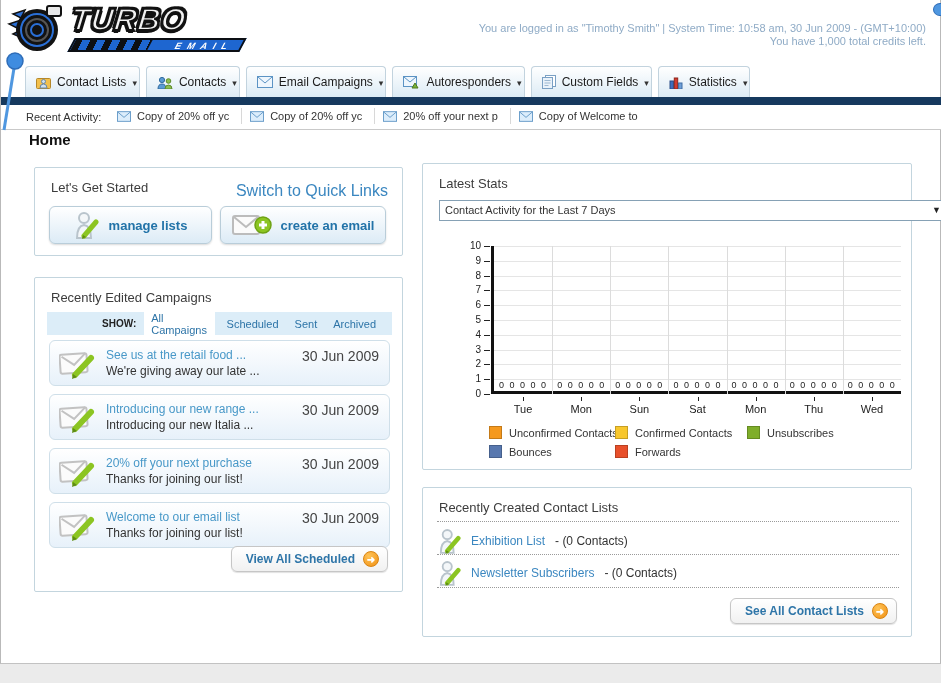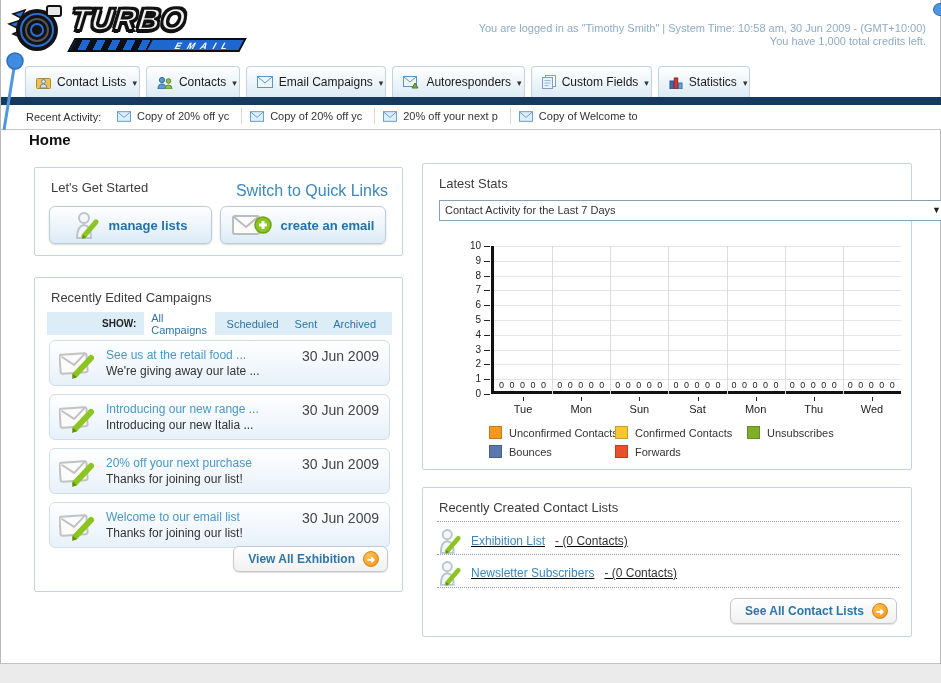--- a/index.html
+++ b/index.html
@@ -105,21 +105,21 @@
   .zero { position:absolute; font-size:9px; color:#222; }
   .xlab { position:absolute; font-size:11px; color:#222; text-align:center; }
   .xtick { position:absolute; width:1px; height:4px; background:#222; }
   .legend { position:absolute; left:66px; top:262px; width:410px; height:40px; }
   .leg-item { position:absolute; display:flex; align-items:center; gap:7px; font-size:11px; color:#333; }
   .leg-sq { width:13px; height:13px; border:1px solid rgba(0,0,0,.2); }
 
   
   .p-lists { left:421px; top:487px; width:490px; height:150px; }
   .dotted { position:absolute; left:14px; width:462px; border-top:1px dotted #9a9a9a; }
-  .cl-item { position:absolute; left:16px; display:flex; align-items:center; gap:10px; font-size:12px;text-decoration:underline; }
+  .cl-item { position:absolute; left:16px; display:flex; align-items:center; gap:10px; font-size:12px; }
   .cl-link { color:#3b87c0; cursor:pointer; }
   .cl-detail { color:#333; }
 </style>
 </head>
 <body>
 
 <div class="content">
 
   <div class="logo">
     <svg class="turbo-swirl" width="58" height="54" viewBox="0 0 58 54">
@@ -309,21 +309,21 @@
           <path d="M3 7 L15 16 L27 5" fill="none" stroke="#c2c2c2" stroke-width="2" transform="rotate(-4 14 14)"></path>
           <line x1="16" y1="26" x2="32" y2="9" stroke="#8cc522" stroke-width="6" stroke-linecap="round"></line>
           <path d="M13 30 L18 28 L14 25 Z" fill="#5f8c14"></path>
         </svg>
       <div class="camp-title">Welcome to our email list</div>
       <div class="camp-sub">Thanks for joining our list!</div>
       <div class="camp-date">30 Jun 2009</div>
     </div>
 
     <div class="pill-btn btn-viewall">
-      <span>View All Exhibition</span>
+      <span>View All Scheduled</span>
       <span class="go-circle"></span>
     </div>
   </div>
 
   <div class="panel p-stats">
     <div class="panel-title">Latest Stats</div>
     <div class="stats-select">
       <span>Contact Activity for the Last 7 Days</span>
       <span class="sel-arr"></span>
     </div>

